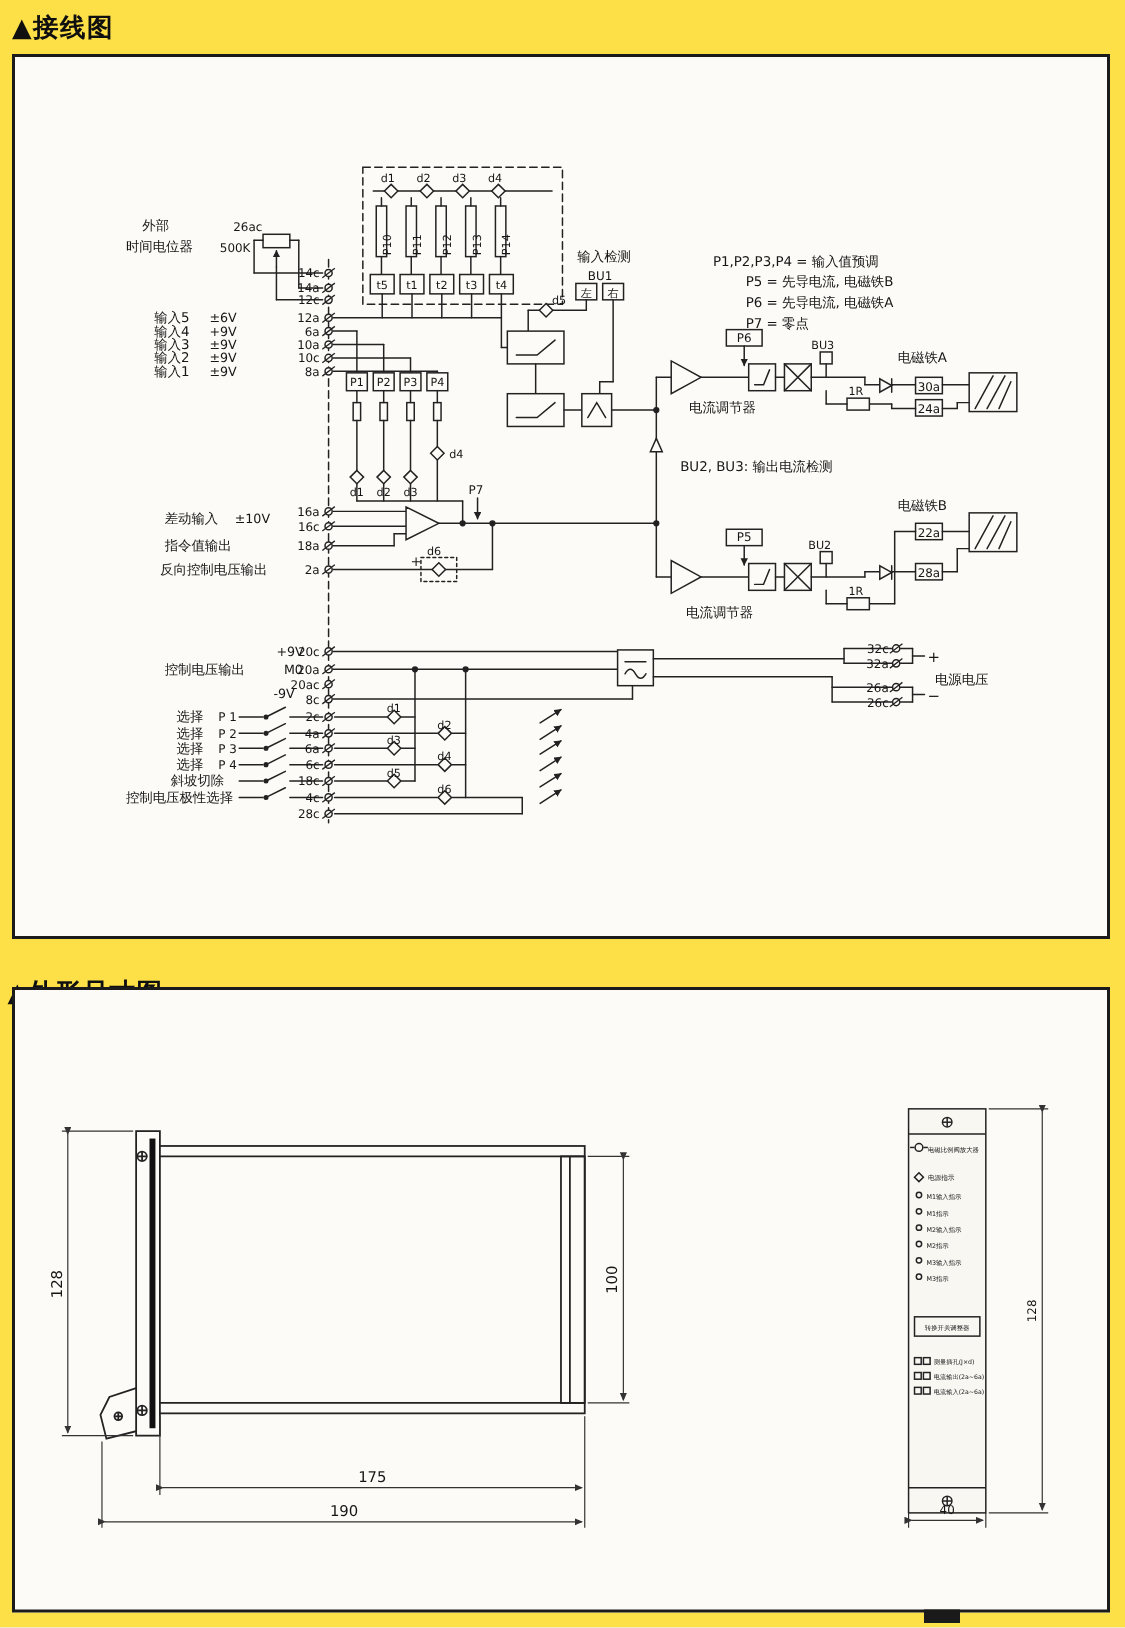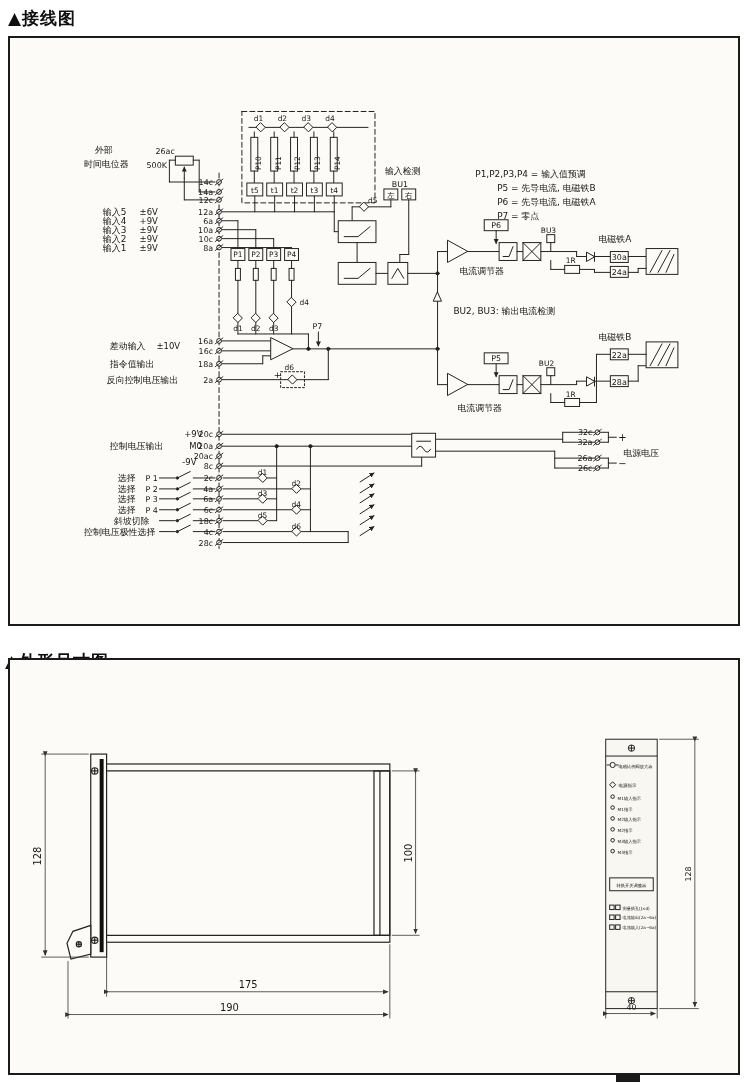--- a/index.html
+++ b/index.html
@@ -1,16 +1,16 @@
 <!DOCTYPE html>
 <html><head>
 <meta charset="utf-8">
 <style>
   html,body{margin:0;padding:0;background:#e8e8e4;}
-  .page{position:relative;width:750px;height:1085px;background:#ffffff;
+  .page{position:relative;width:750px;height:1085px;background:#fde047;
         font-family:"DejaVu Sans",sans-serif;color:#141414;overflow:hidden;}
   .sec-title{position:absolute;margin:0;font-size:17px;font-weight:bold;color:#0f0f0f;letter-spacing:1px;}
   #t1{left:8px;top:7px;}
   #t2{left:5px;top:650px;}
   .frame{position:absolute;border:2px solid #1b1b1b;background:#fcfbf7;}
   #frame1{left:8px;top:36px;width:728px;height:586px;}
   #frame2{left:8px;top:658px;width:728px;height:413px;text-decoration:underline;}
   svg{display:block;}
   svg text{fill:#161616;font-family:"DejaVu Sans",sans-serif;}
   .page-mark{position:absolute;left:616px;top:1073px;width:24px;height:9px;background:#1a1a1a;}

